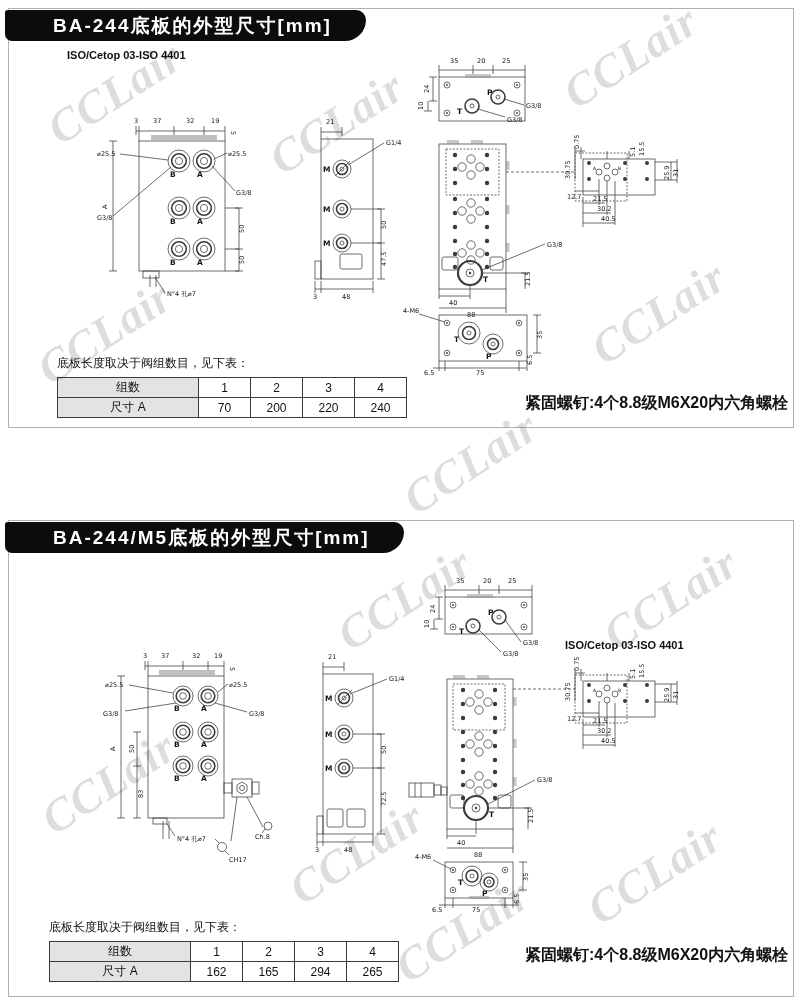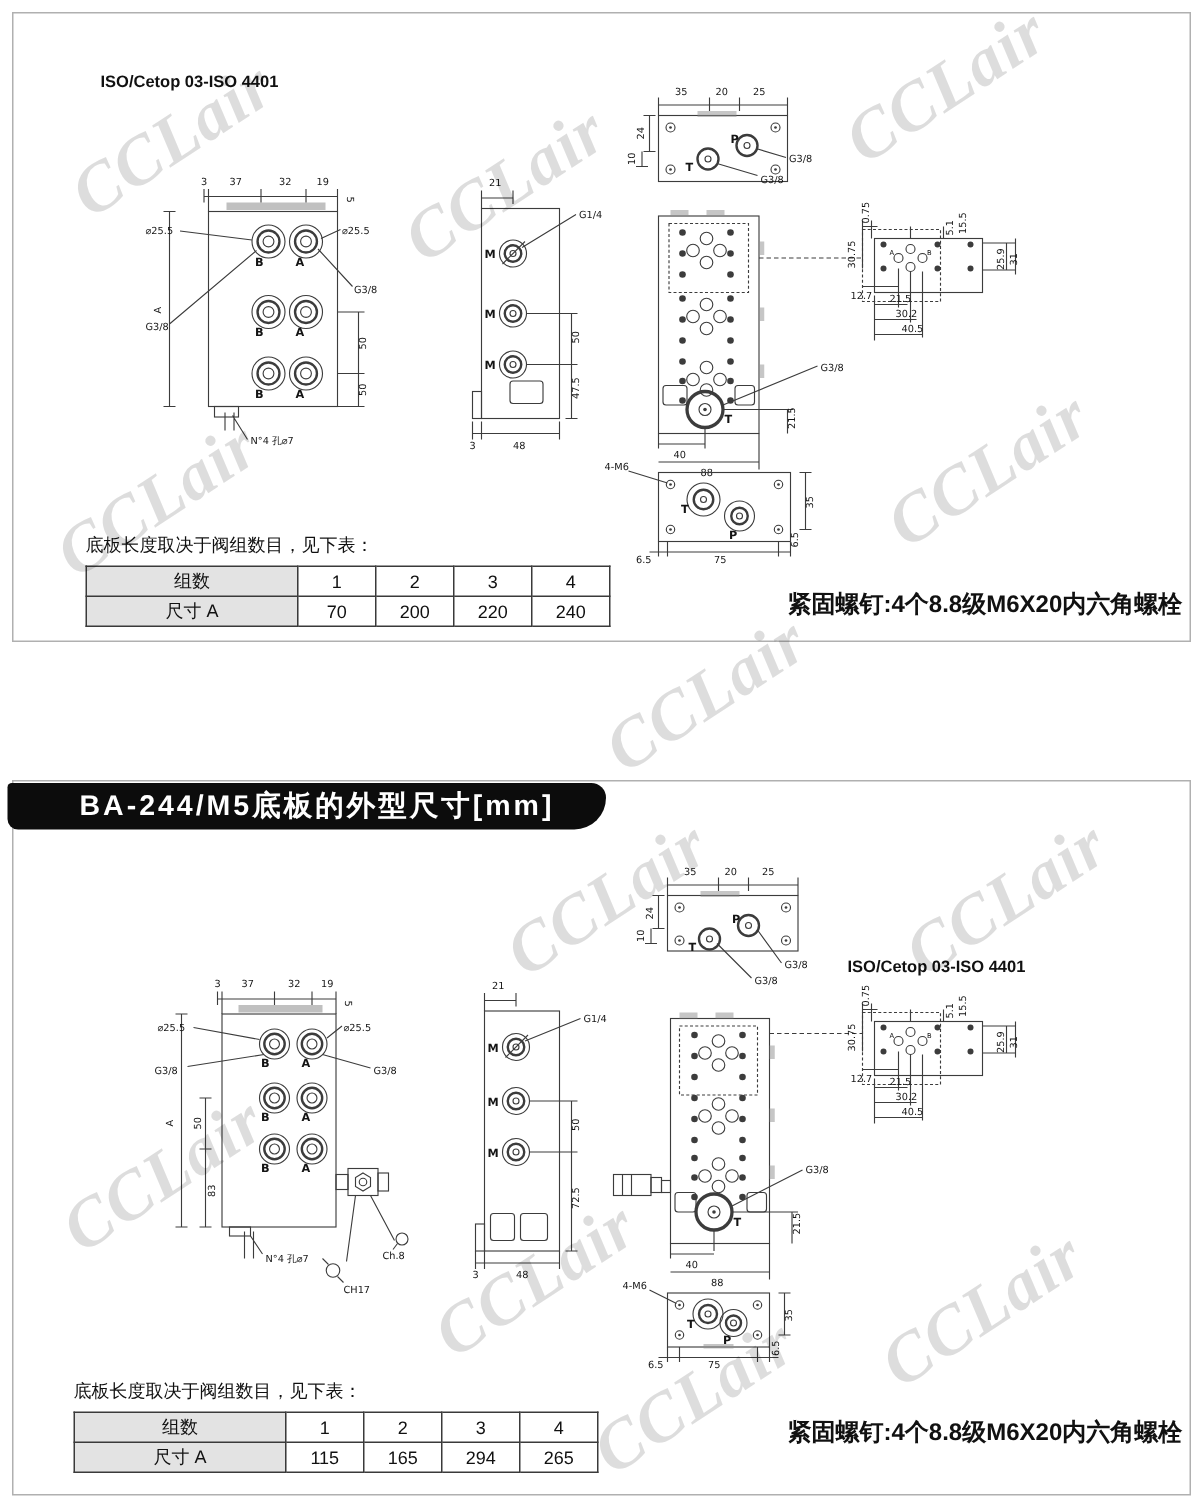--- a/index.html
+++ b/index.html
@@ -41,20 +41,21 @@
 <div class="wm" style="left:584px;top:286px">CCLair</div>
 <div class="wm" style="left:396px;top:436px">CCLair</div>
 <div class="wm" style="left:330px;top:572px">CCLair</div>
 <div class="wm" style="left:596px;top:572px">CCLair</div>
 <div class="wm" style="left:34px;top:756px">CCLair</div>
 <div class="wm" style="left:282px;top:826px">CCLair</div>
 <div class="wm" style="left:580px;top:846px">CCLair</div>
 <div class="wm" style="left:388px;top:904px">CCLair</div>
 
 <div class="panel" id="panel-1">
+  <div class="banner">BA-244底板的外型尺寸[mm]</div>
   <div class="iso" style="left:58px;top:40px">ISO/Cetop 03-ISO 4401</div>
 
   <svg class="draw" width="784" height="418" viewBox="0 0 784 418">
 
     <g>
       <rect class="ln" x="130" y="132" width="86" height="130"></rect>
       <rect class="gy" x="142" y="126" width="66" height="5" opacity="0.55"></rect>
       <rect class="ln" x="134" y="262" width="16" height="7"></rect>
       <circle class="ln" cx="170" cy="152" r="11"></circle>
         <circle class="tk" cx="170" cy="152" r="7.3"></circle>
@@ -524,21 +525,21 @@
     <tbody>
         <tr>
       <td class="hd">组数</td>
       <td class="val">1</td>
       <td class="val">2</td>
       <td class="val">3</td>
       <td class="val">4</td>
     </tr>
     <tr>
       <td class="hd">尺寸 A</td>
-      <td class="val">115</td>
+      <td class="val">162</td>
       <td class="val">165</td>
       <td class="val">294</td>
       <td class="val">265</td>
     </tr>
   </tbody>
     </table>
   <div class="screw" style="left:516px;top:424px">紧固螺钉:4个8.8级M6X20内六角螺栓</div>
 </div>
 
 </body></html>

